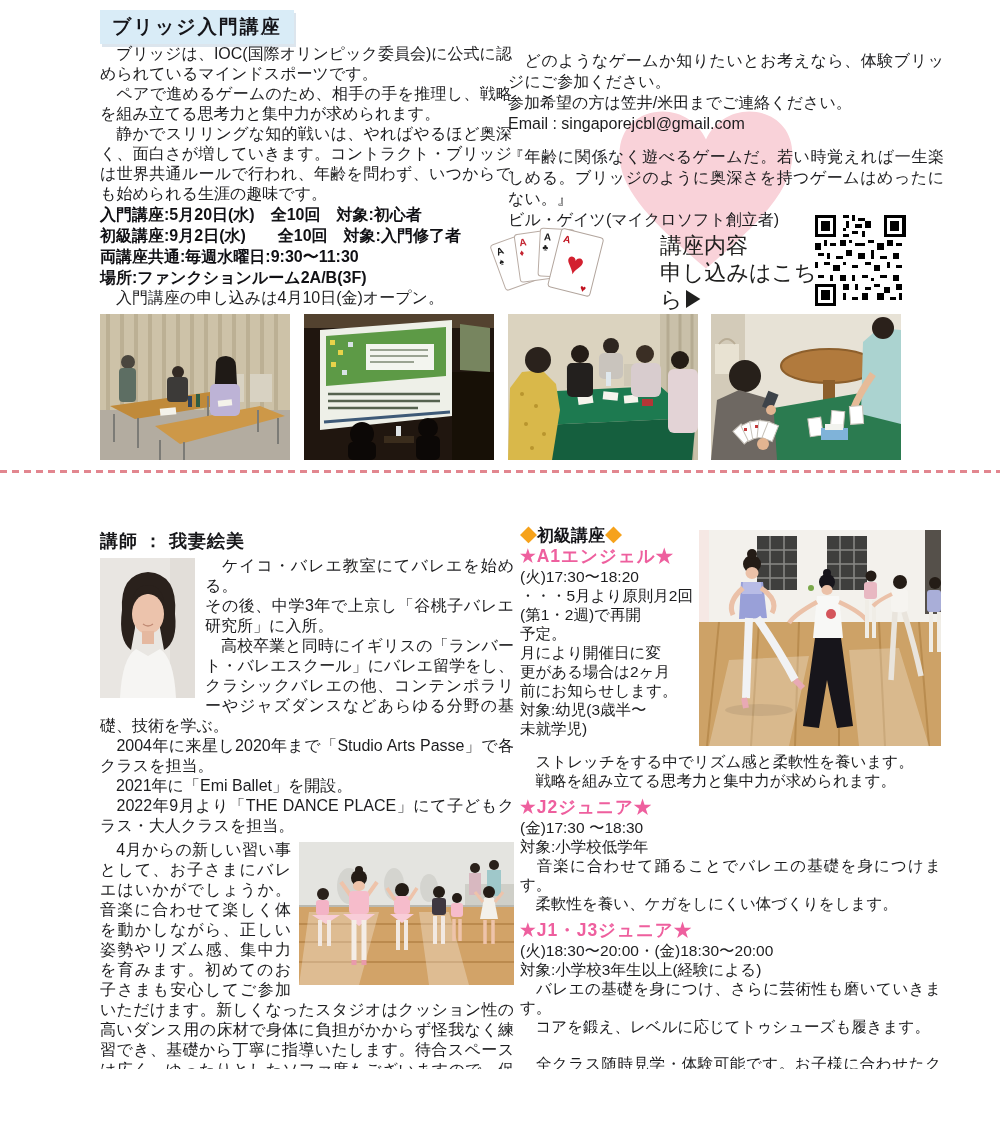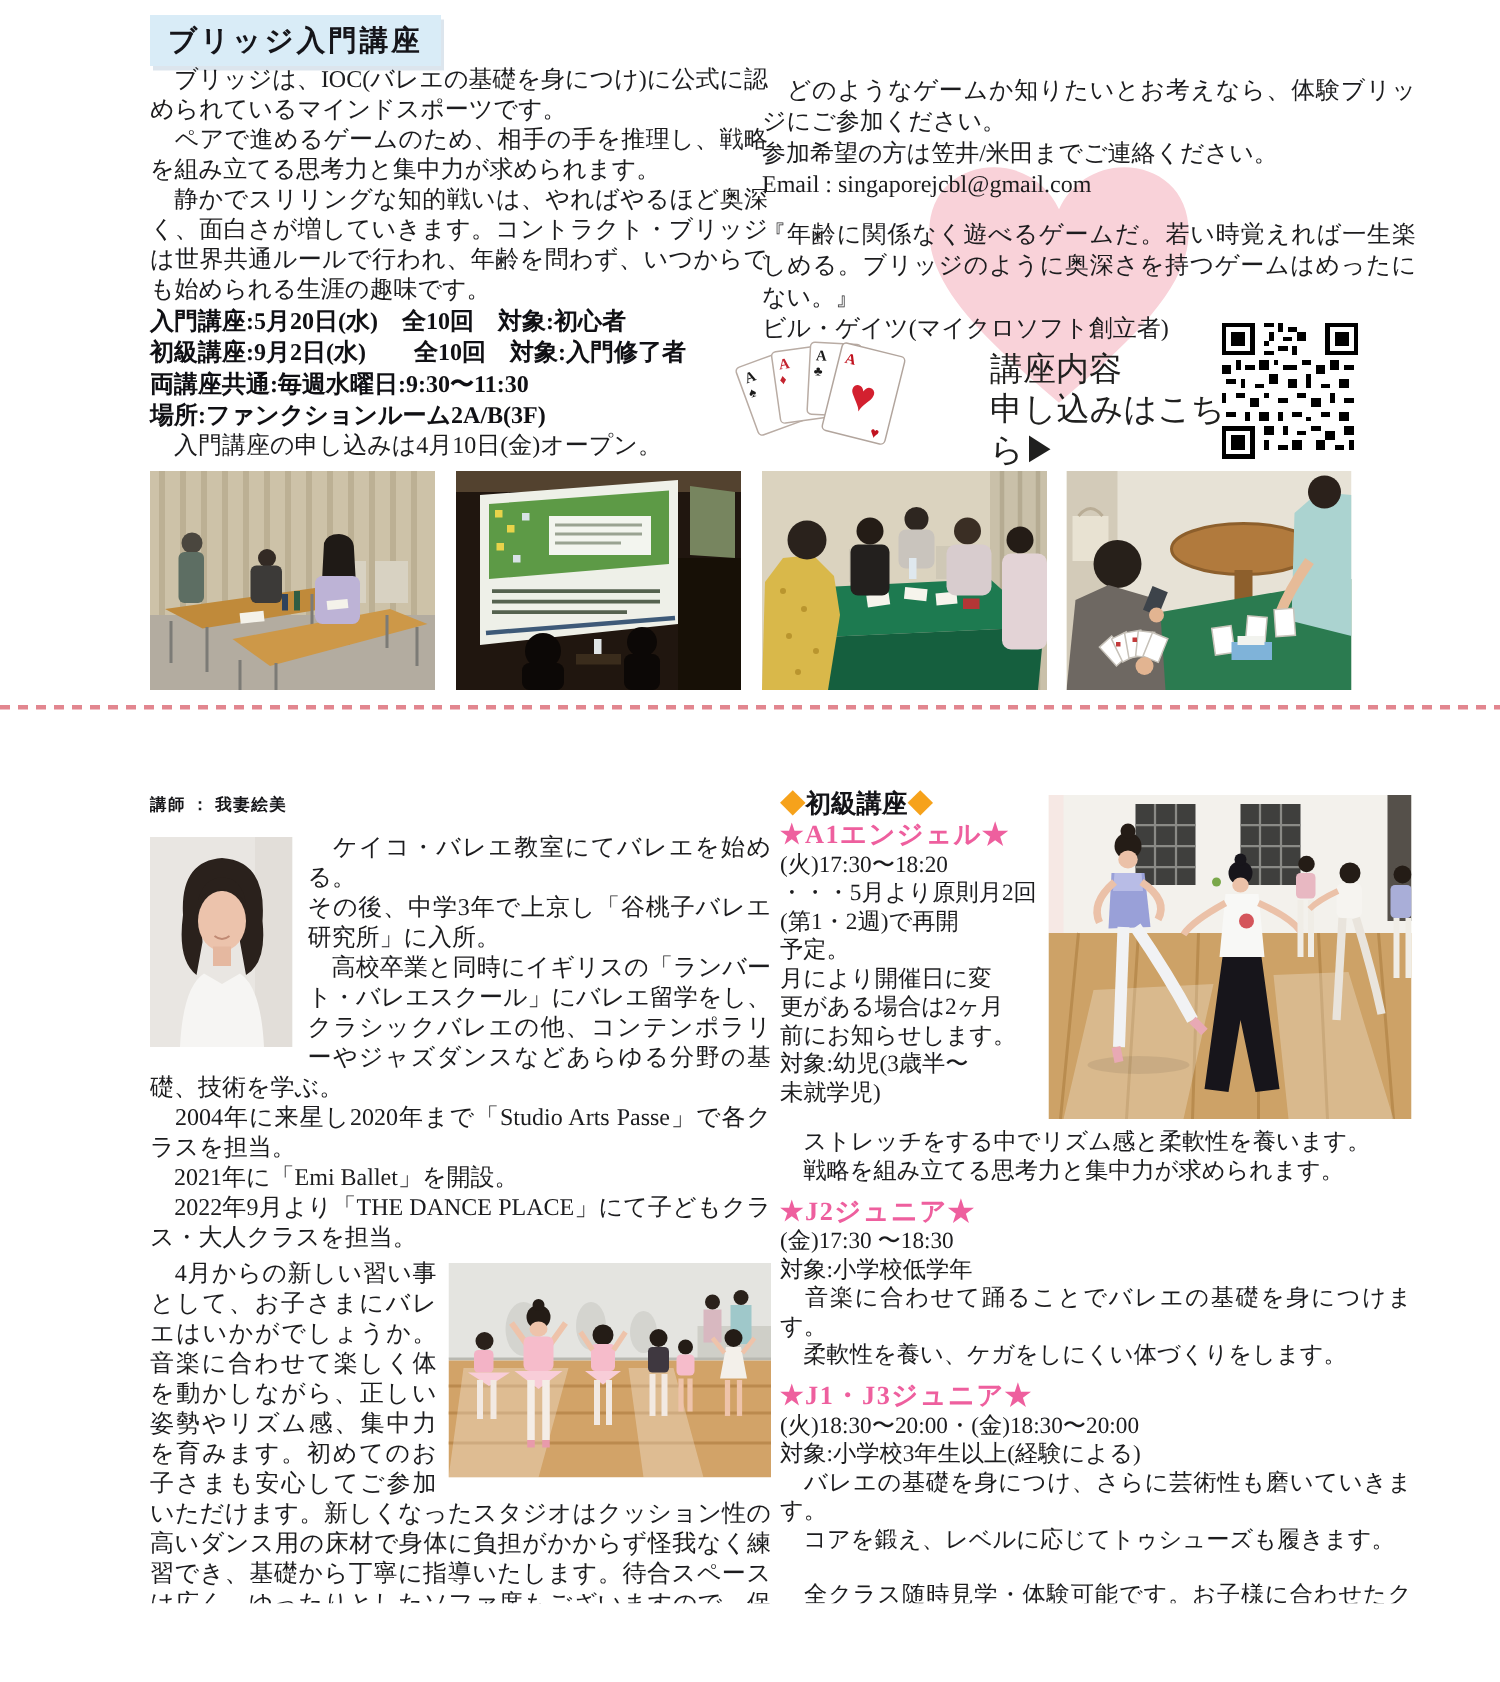--- a/index.html
+++ b/index.html
@@ -1,17 +1,17 @@
 <!DOCTYPE html>
 <html><head>
 <meta charset="utf-8">
 <style>
   html,body{margin:0;padding:0;background:#fff;}
   #page{position:relative;width:1000px;height:1069px;background:#ffffff;overflow:hidden;
-        font-family:Liberation Serif, serif;color:#1c1c1e;}
+        font-family:Liberation Sans, sans-serif;color:#1c1c1e;}
   .abs{position:absolute;}
   .badge{position:absolute;font-size:19px;font-weight:bold;letter-spacing:2px;padding:4px 12px;color:#15151a;}
   #bridge-badge{left:100px;top:10px;background:#d9ecf7;box-shadow:2px 3px 0 rgba(140,170,195,.30);}
   #ballet-badge{left:100px;top:488px;background:#f9ddd0;box-shadow:2px 3px 0 rgba(205,160,135,.30);}
 
   .col{font-size:16px;line-height:20px;text-align:justify;}
   #bridge-left{left:100px;top:44px;width:412px;line-height:20px;}
   #bridge-left .sched{font-weight:bold;line-height:21px;color:#101014;}
   #bridge-right{left:508px;top:50px;width:436px;line-height:21px;}
   .mt10{margin-top:0;} .mt12{margin-top:12px;}
@@ -21,21 +21,21 @@
   #qr-caption{left:660px;top:232px;width:160px;font-size:22px;line-height:27px;color:#20201f;}
   #qr-code{left:814px;top:215px;width:92px;height:91px;}
 
   .photo{position:absolute;top:314px;width:190px;height:146px;}
   #bridge-photo-1{left:100px;} #bridge-photo-2{left:304px;} #bridge-photo-3{left:508px;} #bridge-photo-4{left:711px;}
   .photo svg,#heart-decor svg,#cards-decor svg,#qr-code svg{display:block;width:100%;height:100%;}
 
   #divider{left:0;top:470px;width:1000px;height:3px;
      background:repeating-linear-gradient(90deg,#e2868f 0 7px,rgba(0,0,0,0) 7px 12px);}
 
-  #instructor-line{left:100px;top:529px;font-size:11px;font-weight:bold;color:#17171a;letter-spacing:1px;}
+  #instructor-line{left:100px;top:529px;font-size:18px;font-weight:bold;color:#17171a;letter-spacing:1px;}
 
   #ballet-left{left:100px;top:556px;width:414px;line-height:20px;}
   #teacher-photo{float:left;width:95px;height:140px;margin:2px 10px 3px 0;}
   #kids-photo{float:right;width:215px;height:143px;margin:2px 0 3px 8px;}
   #ballet-left .invite{margin-top:4px;}
 
   #ballet-right{left:520px;top:526px;width:421px;font-size:15.5px;line-height:19px;text-align:justify;}
   #studio-photo{float:right;width:242px;height:216px;margin:4px 0 6px 6px;}
   .classes-header{font-size:17px;font-weight:bold;line-height:20px;color:#141418;}
   .diamond{color:#f6a21b;}
@@ -46,21 +46,21 @@
   .closing{margin-top:18px;}
 </style>
 </head>
 <body>
 
 <div id="page">
 
   <div class="badge" id="bridge-badge">ブリッジ入門講座</div>
 
   <div class="abs col" id="bridge-left">
-    <div>　ブリッジは、IOC(バレエの基礎を身につけ)に公式に認められているマインドスポーツです。</div>
+    <div>　ブリッジは、IOC(国際オリンピック委員会)に公式に認められているマインドスポーツです。</div>
     <div>　ペアで進めるゲームのため、相手の手を推理し、戦略を組み立てる思考力と集中力が求められます。</div>
     <div>　静かでスリリングな知的戦いは、やればやるほど奥深く、面白さが増していきます。コントラクト・ブリッジは世界共通ルールで行われ、年齢を問わず、いつからでも始められる生涯の趣味です。</div>
     <div class="sched">入門講座:5月20日(水)　全10回　対象:初心者</div>
     <div class="sched">初級講座:9月2日(水)　　全10回　対象:入門修了者</div>
     <div class="sched">両講座共通:毎週水曜日:9:30〜11:30</div>
     <div class="sched">場所:ファンクションルーム2A/B(3F)</div>
     <div>　入門講座の申し込みは4月10日(金)オープン。</div>
   </div>
 
   <div class="abs" id="heart-decor">

